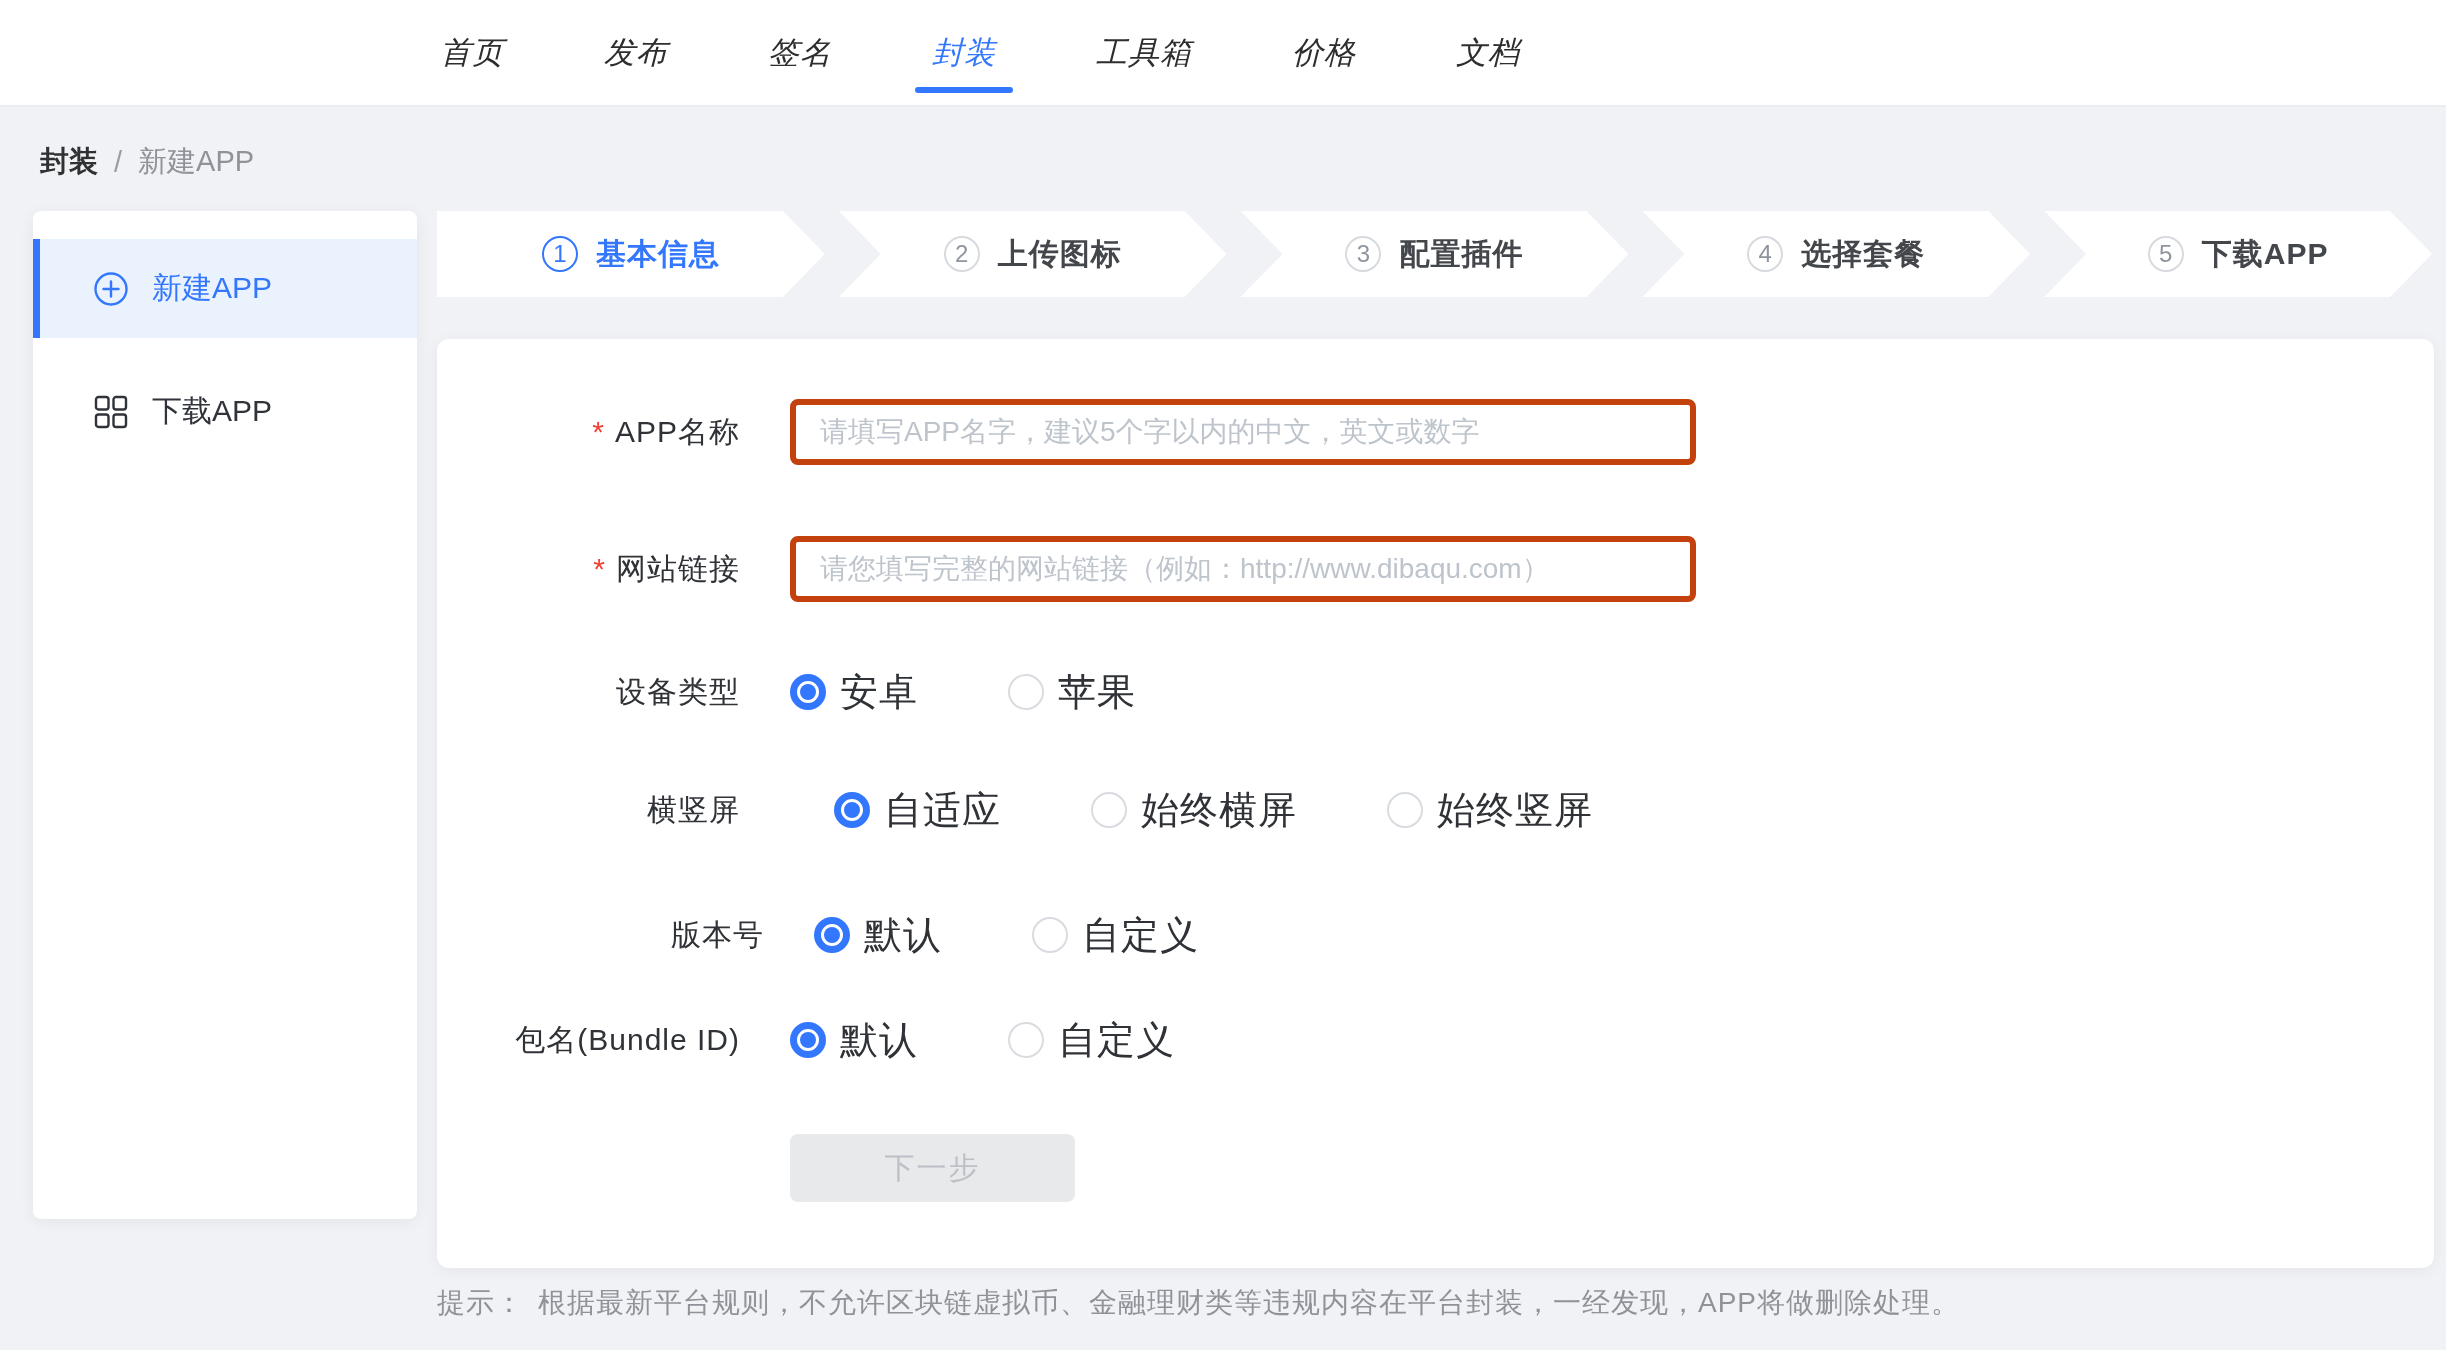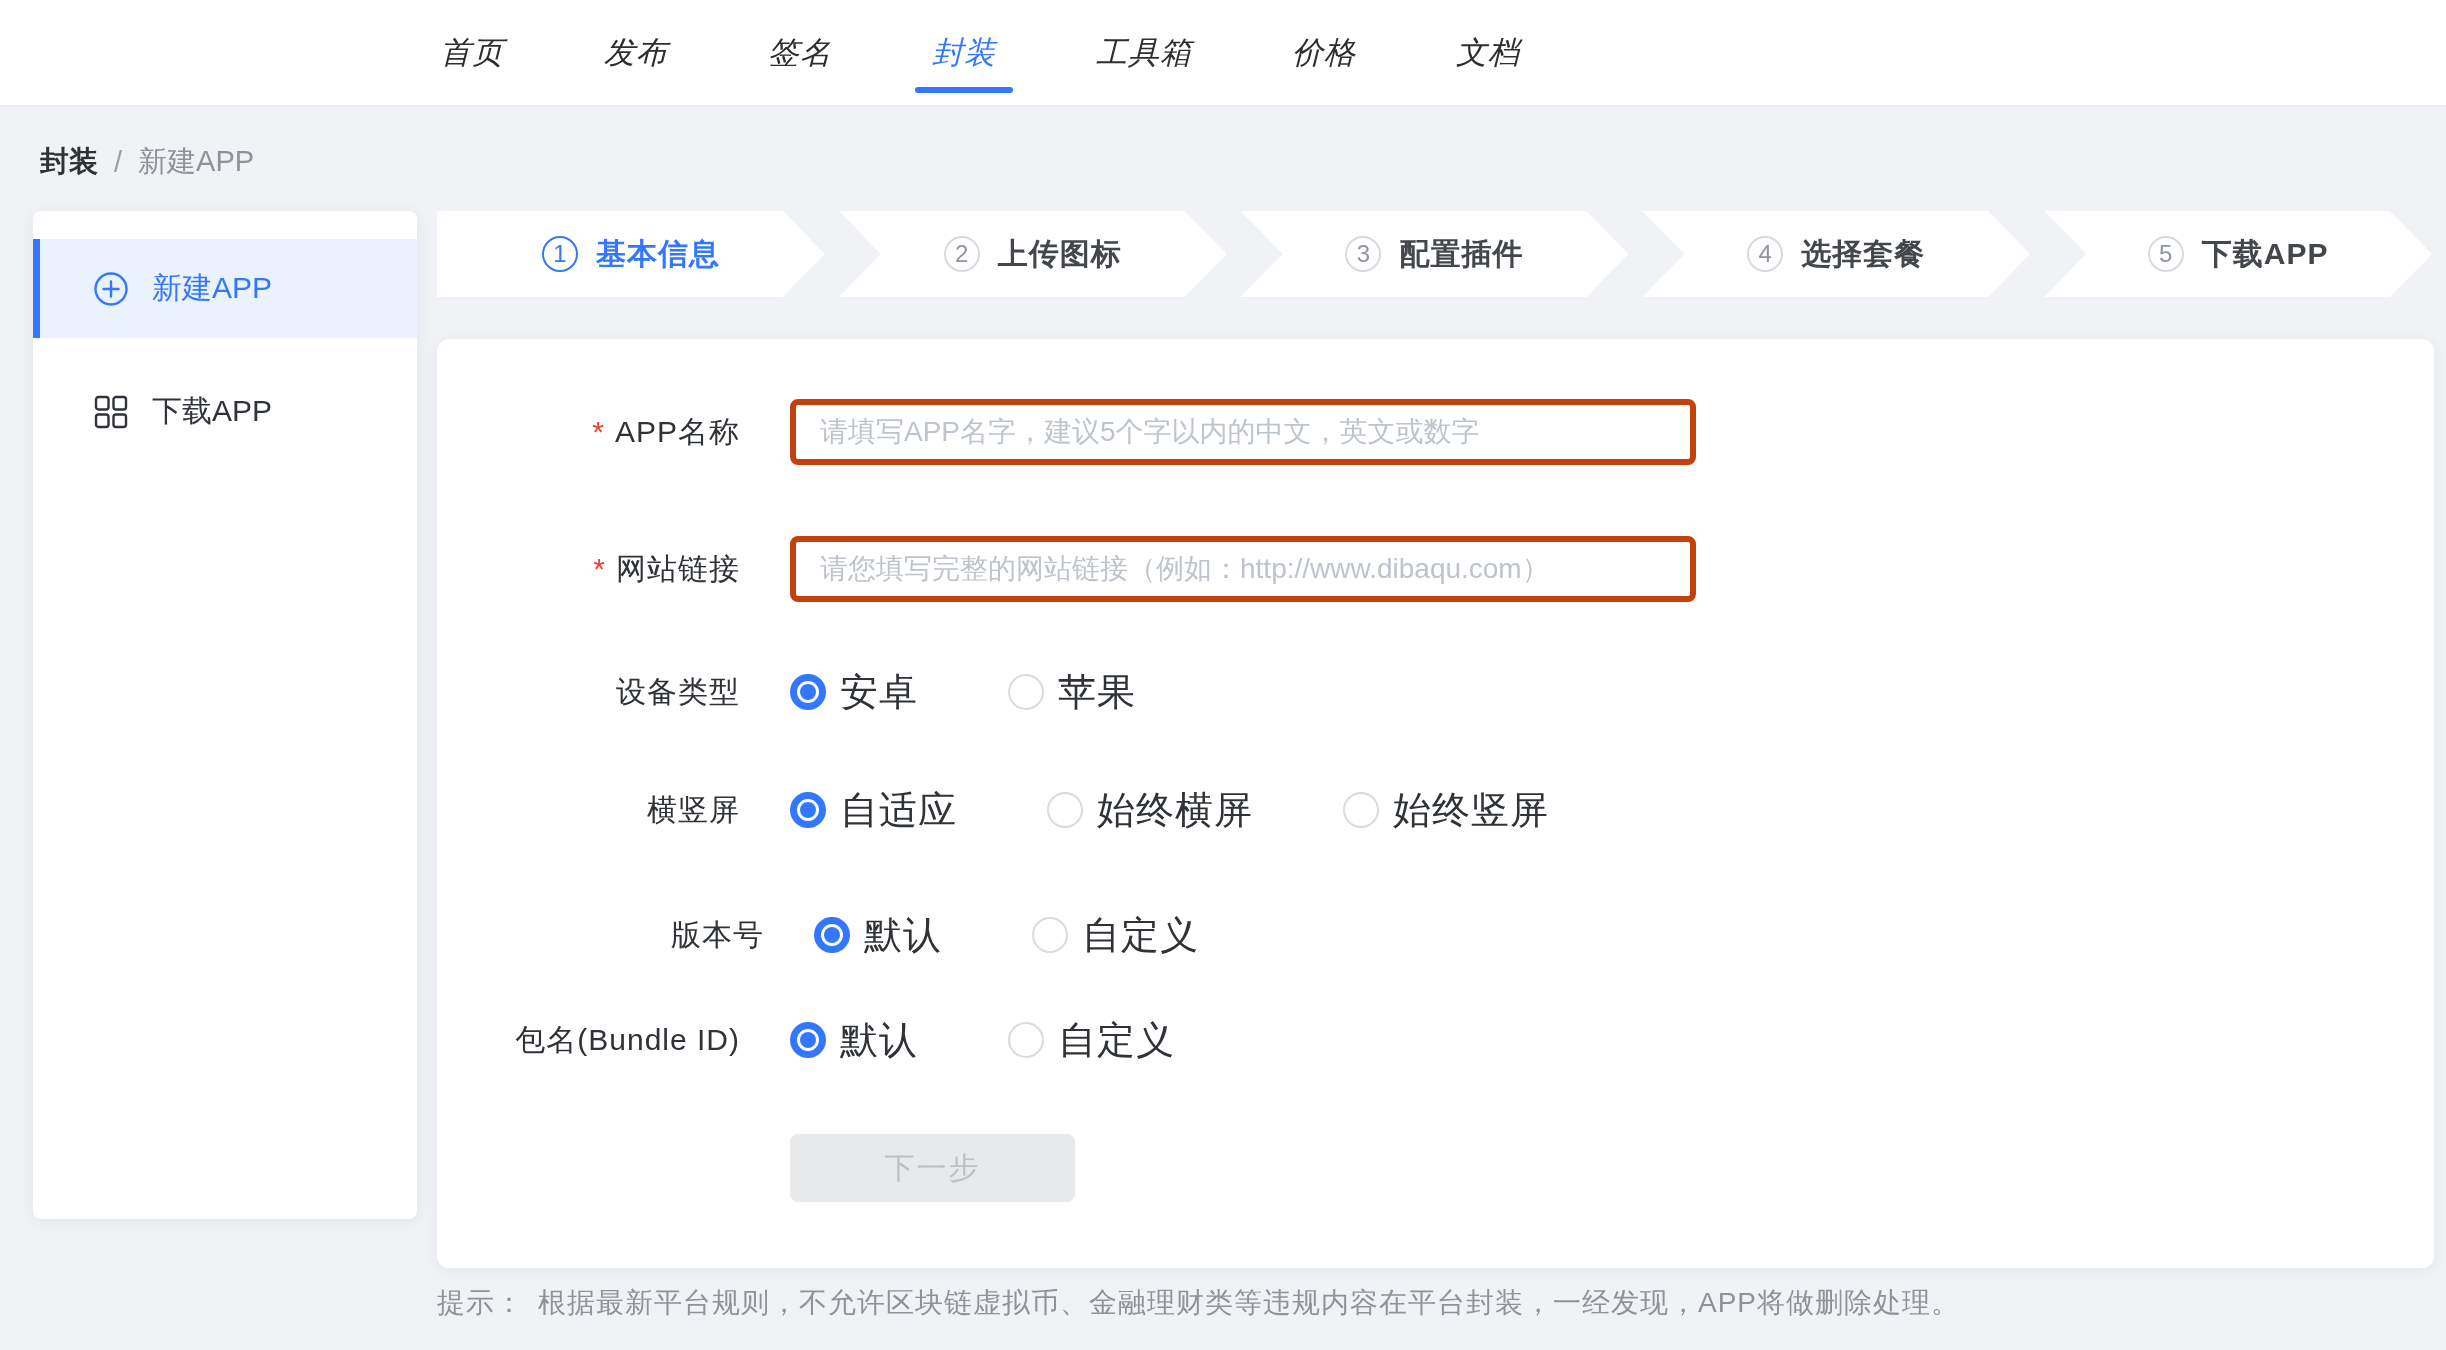--- a/index.html
+++ b/index.html
@@ -97,21 +97,21 @@
   .text-input {
     width:906px; height:66px; border:6px solid #c2410c; border-radius:8px;
     font-size:28px; color:#b91c1c; padding:0 24px; outline:none;
     font-family:inherit; background:#fff;
   }
   .text-input::placeholder { color:#bec4cc; }
 
   .row-appname { top:60px;  height:66px; }
   .row-siteurl { top:197px; height:66px; }
   .row-device  { top:333px; height:40px; }
-  .row-orient  { top:451px; height:40px; }
+  .row-orient  { top:451px; height:40px;gap:44px; }
   .row-version { top:576px; height:40px;padding-left:24px; }
   .row-bundle  { top:681px; height:40px; }
 
   .radio-opt { display:flex; align-items:center; cursor:pointer; margin-right:90px; }
   .radio {
     width:36px; height:36px; border-radius:50%; background:#fff;
     border:2px solid #d8dbe0; flex:0 0 auto; position:relative;
   }
   .radio.selected { border:7px solid #3377fe; }
   .radio.selected::after {

